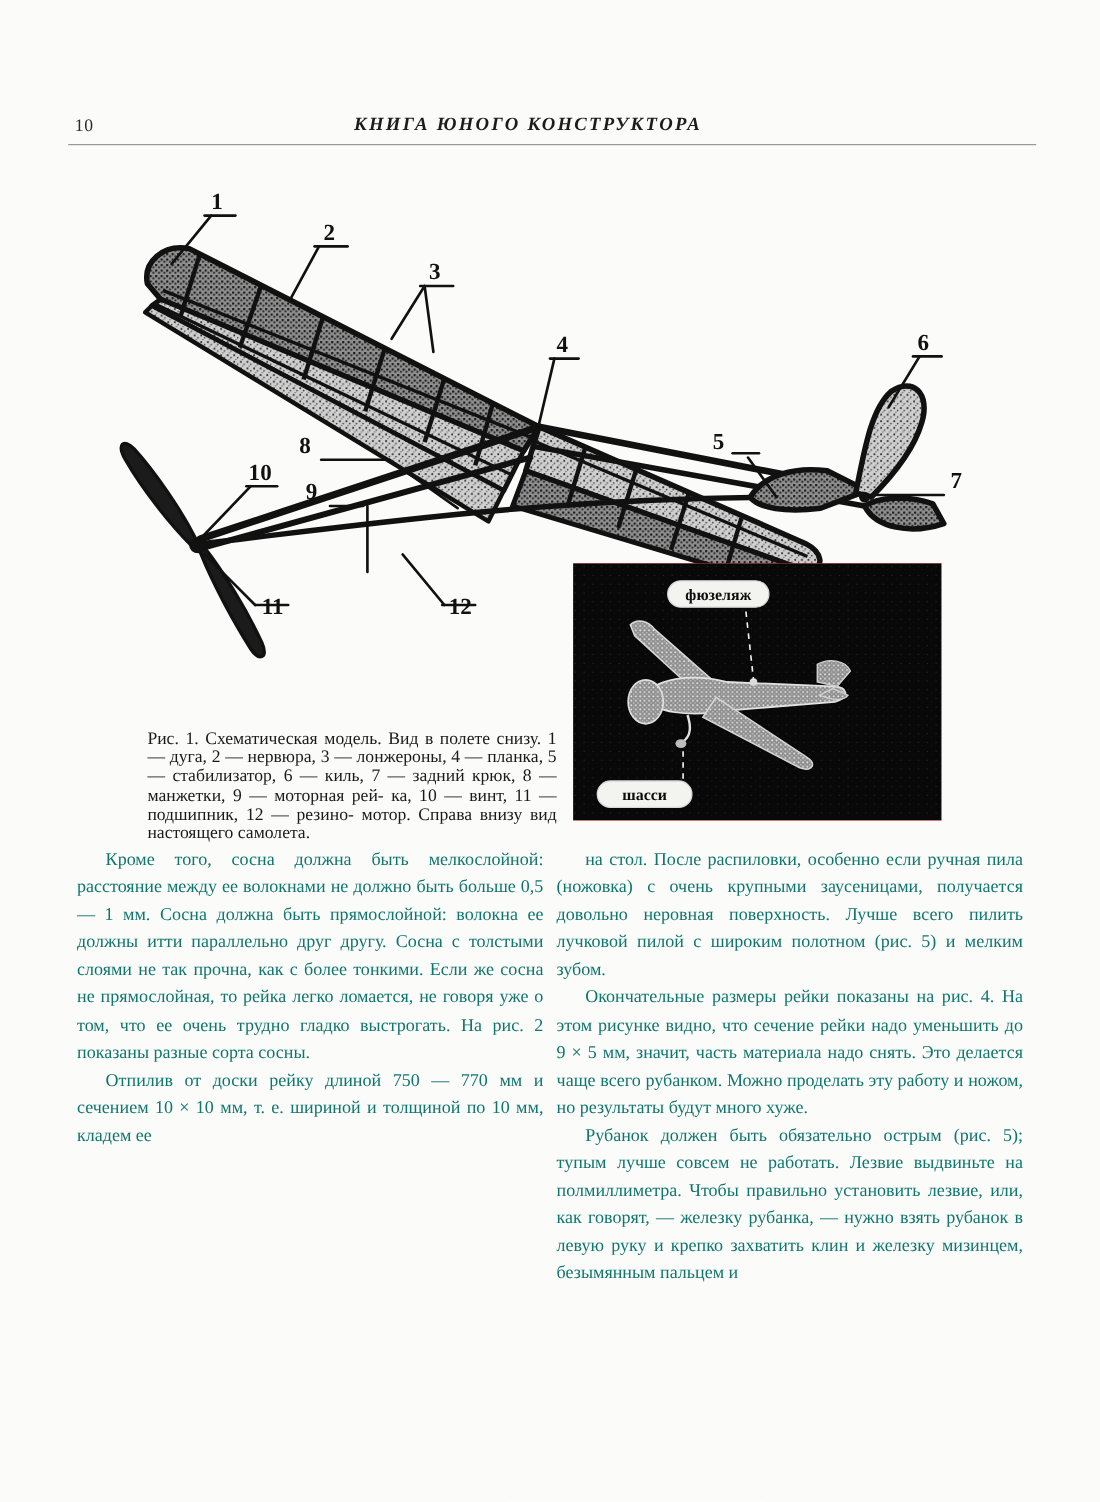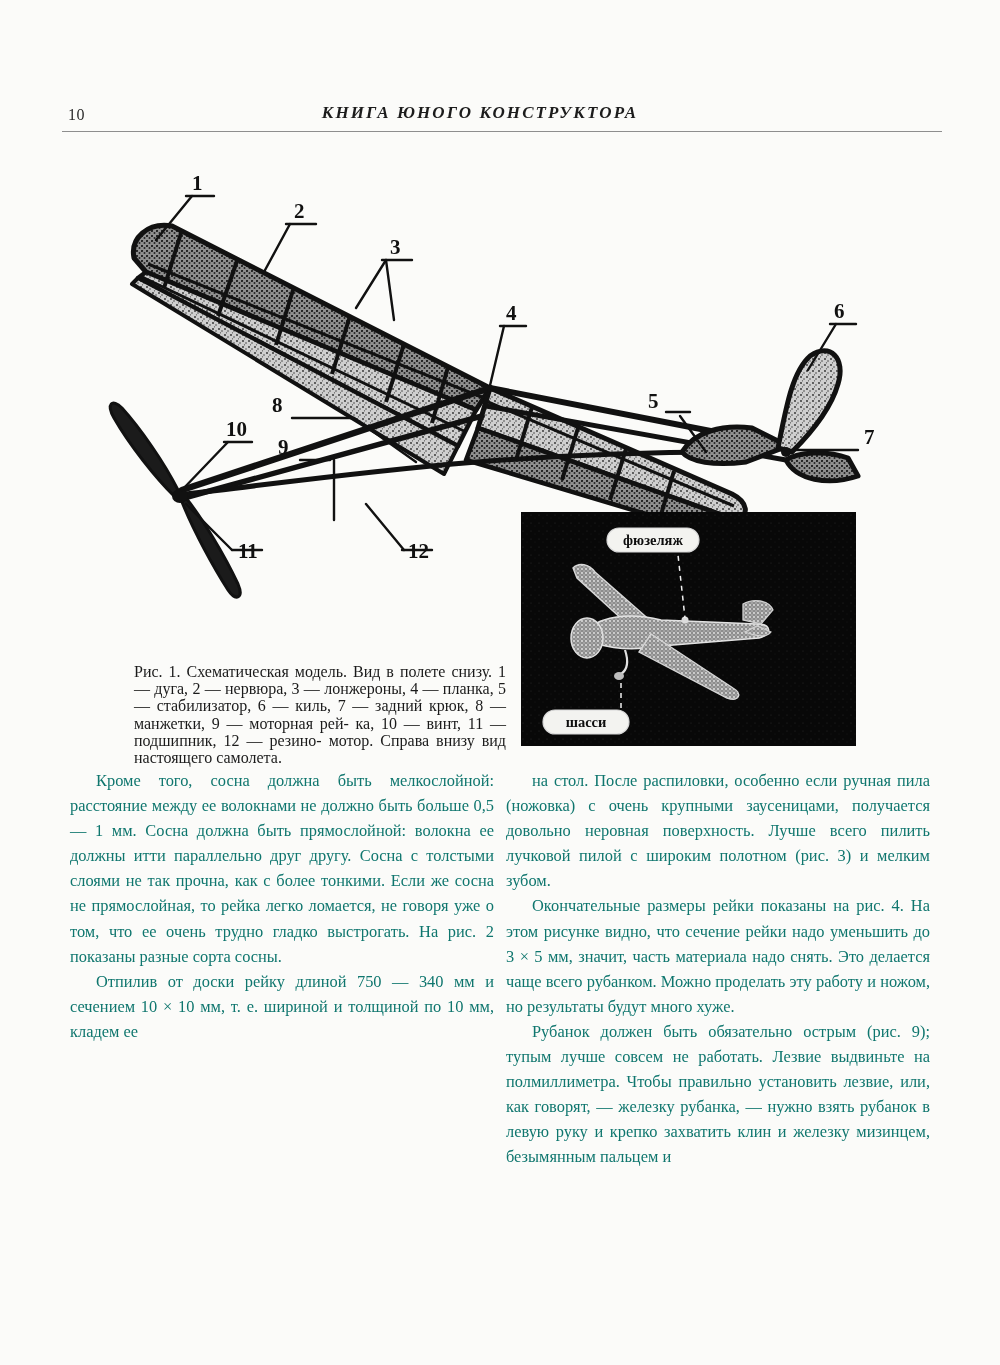--- a/index.html
+++ b/index.html
@@ -284,22 +284,22 @@
     <span>Рис. 1. Схематическая модель. Вид в полете</span>
     <span>снизу. 1 — дуга, 2 — нервюра, 3 — лонжероны,</span>
     <span>4 — планка, 5 — стабилизатор, 6 — киль, 7 —</span>
     <span>задний крюк, 8 — манжетки, 9 — моторная рей-</span>
     <span>ка, 10 — винт, 11 — подшипник, 12 — резино-</span>
     <span>мотор. Справа внизу вид настоящего самолета.</span>
   </div>
 
   <div class="col col-left">
     <p>Кроме того, сосна должна быть мелкослойной: расстояние между ее волокнами не должно быть больше 0,5 — 1 мм. Сосна должна быть прямослойной: волокна ее должны итти параллельно друг другу. Сосна с толстыми слоями не так прочна, как с более тонкими. Если же сосна не прямослойная, то рейка легко ломается, не говоря уже о том, что ее очень трудно гладко выстрогать. На рис. 2 показаны разные сорта сосны.</p>
-    <p>Отпилив от доски рейку длиной 750 — 340 мм и сечением 10 × 10 мм, т. е. шириной и толщиной по 10 мм, кладем ее</p>
+    <p>Отпилив от доски рейку длиной 750 — 770 мм и сечением 10 × 10 мм, т. е. шириной и толщиной по 10 мм, кладем ее</p>
   </div>
 
   <div class="col col-right">
-    <p>на стол. После распиловки, особенно если ручная пила (ножовка) с очень крупными заусеницами, получается довольно неровная поверхность. Лучше всего пилить лучковой пилой с широким полотном (рис. 3) и мелким зубом.</p>
-    <p>Окончательные размеры рейки показаны на рис. 4. На этом рисунке видно, что сечение рейки надо уменьшить до 3 × 5 мм, значит, часть материала надо снять. Это делается чаще всего рубанком. Можно проделать эту работу и ножом, но результаты будут много хуже.</p>
-    <p>Рубанок должен быть обязательно острым (рис. 9); тупым лучше совсем не работать. Лезвие выдвиньте на полмиллиметра. Чтобы правильно установить лезвие, или, как говорят, — железку рубанка, — нужно взять рубанок в левую руку и крепко захватить клин и железку мизинцем, безымянным пальцем и</p>
+    <p>на стол. После распиловки, особенно если ручная пила (ножовка) с очень крупными заусеницами, получается довольно неровная поверхность. Лучше всего пилить лучковой пилой с широким полотном (рис. 5) и мелким зубом.</p>
+    <p>Окончательные размеры рейки показаны на рис. 4. На этом рисунке видно, что сечение рейки надо уменьшить до 9 × 5 мм, значит, часть материала надо снять. Это делается чаще всего рубанком. Можно проделать эту работу и ножом, но результаты будут много хуже.</p>
+    <p>Рубанок должен быть обязательно острым (рис. 5); тупым лучше совсем не работать. Лезвие выдвиньте на полмиллиметра. Чтобы правильно установить лезвие, или, как говорят, — железку рубанка, — нужно взять рубанок в левую руку и крепко захватить клин и железку мизинцем, безымянным пальцем и</p>
   </div>
 
 </div>
 
 </body></html>

